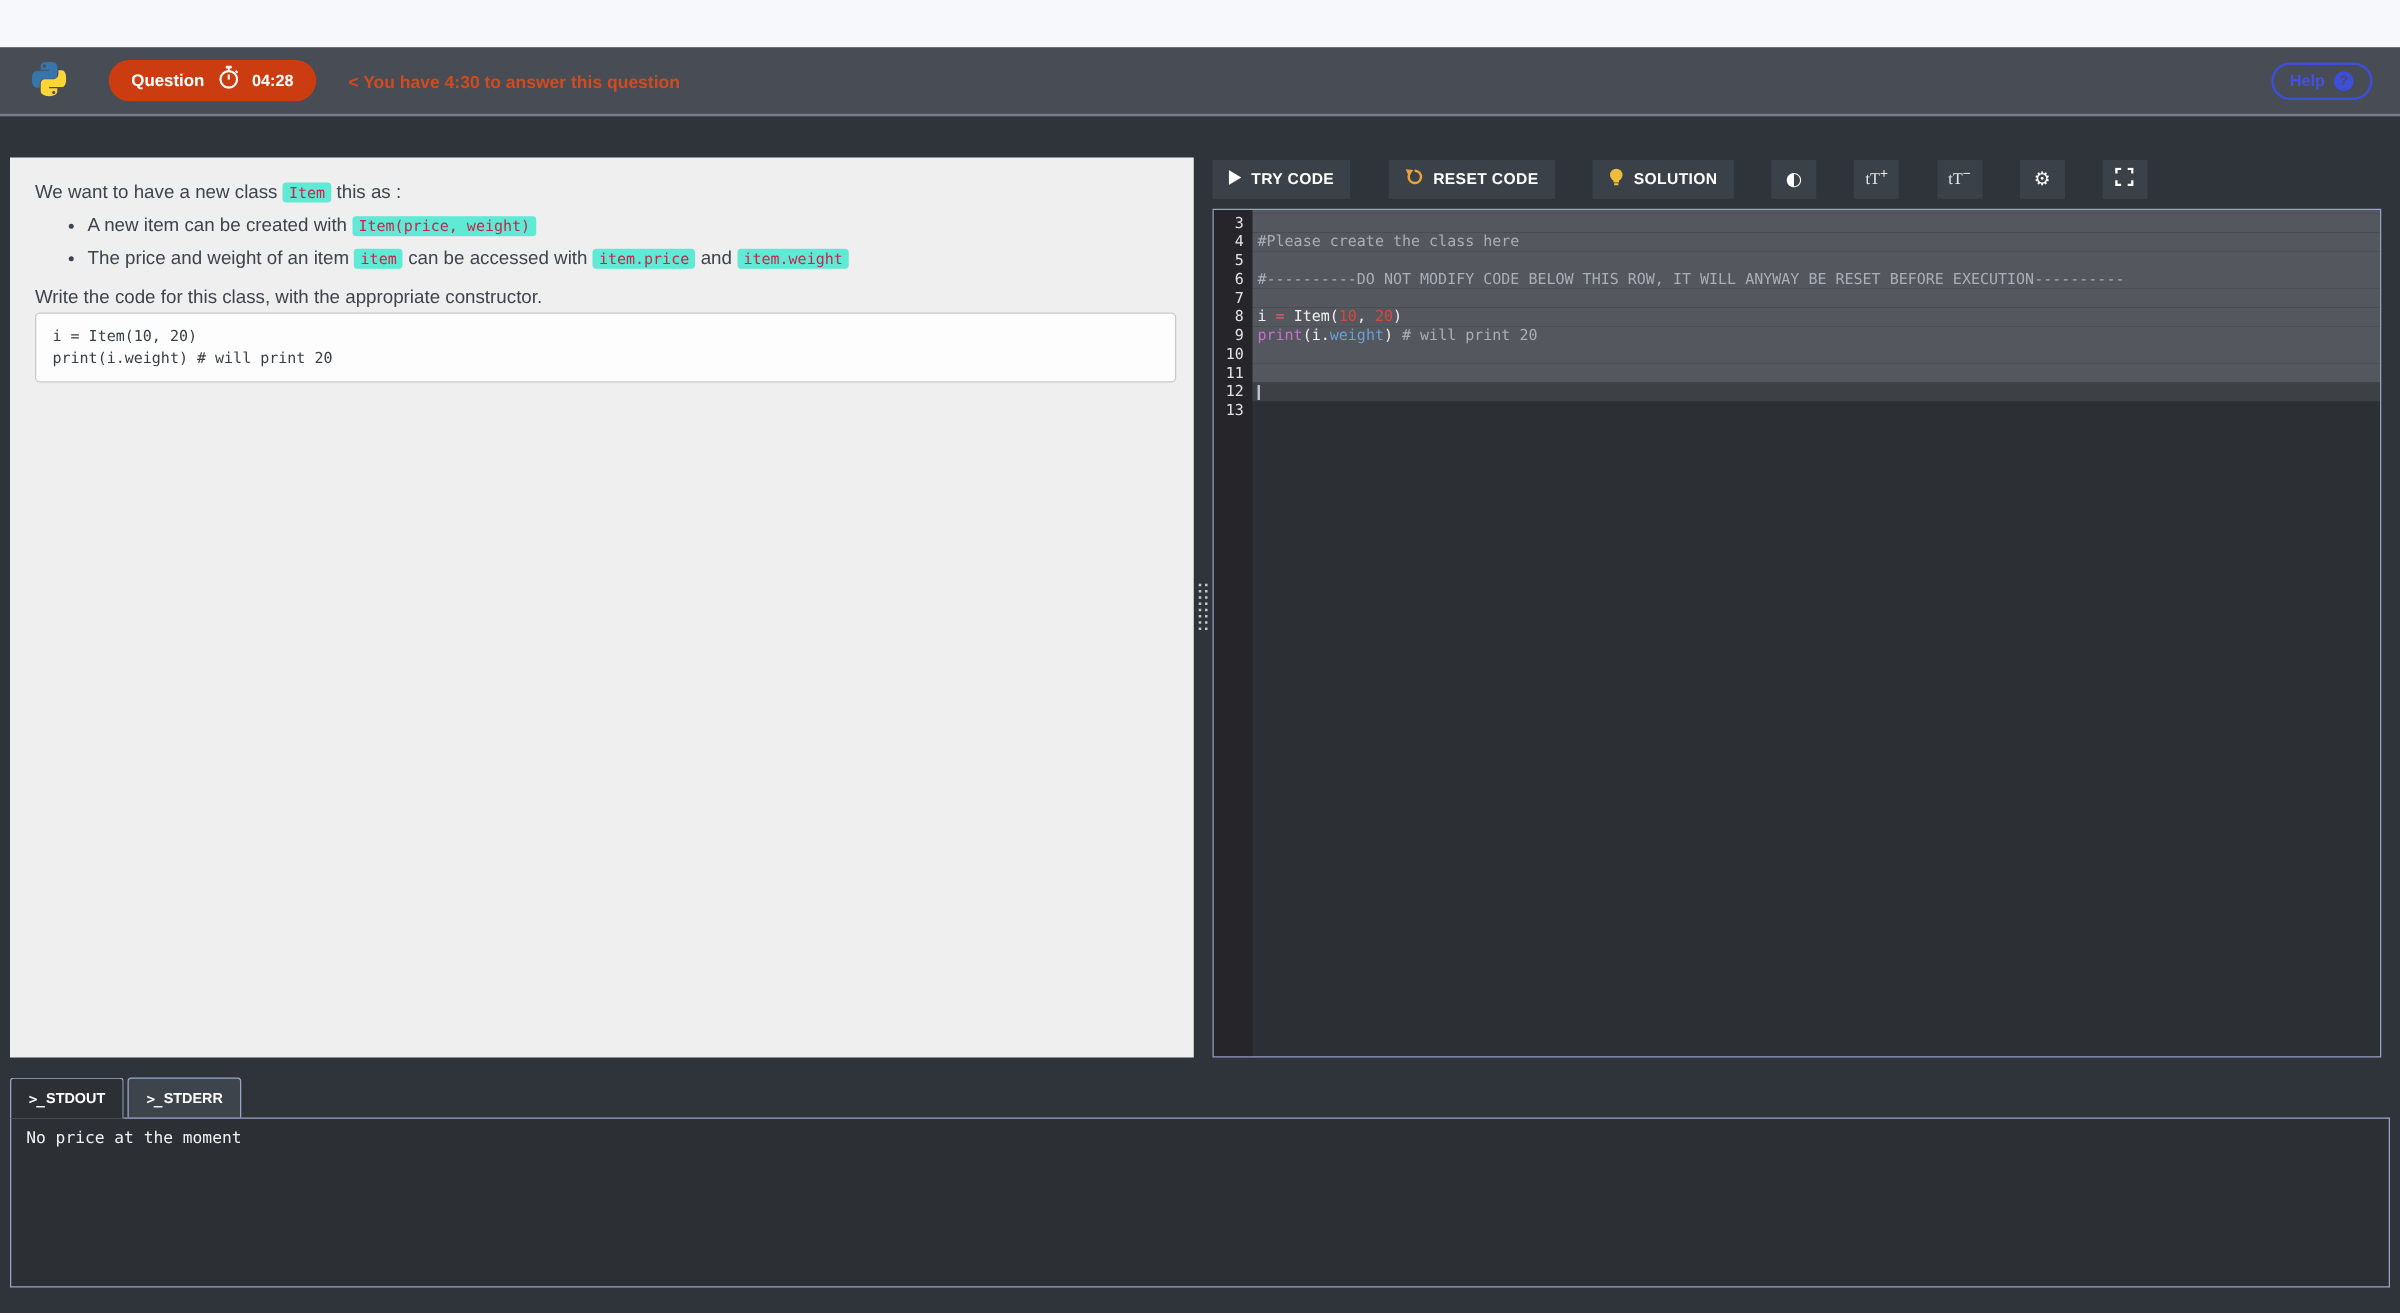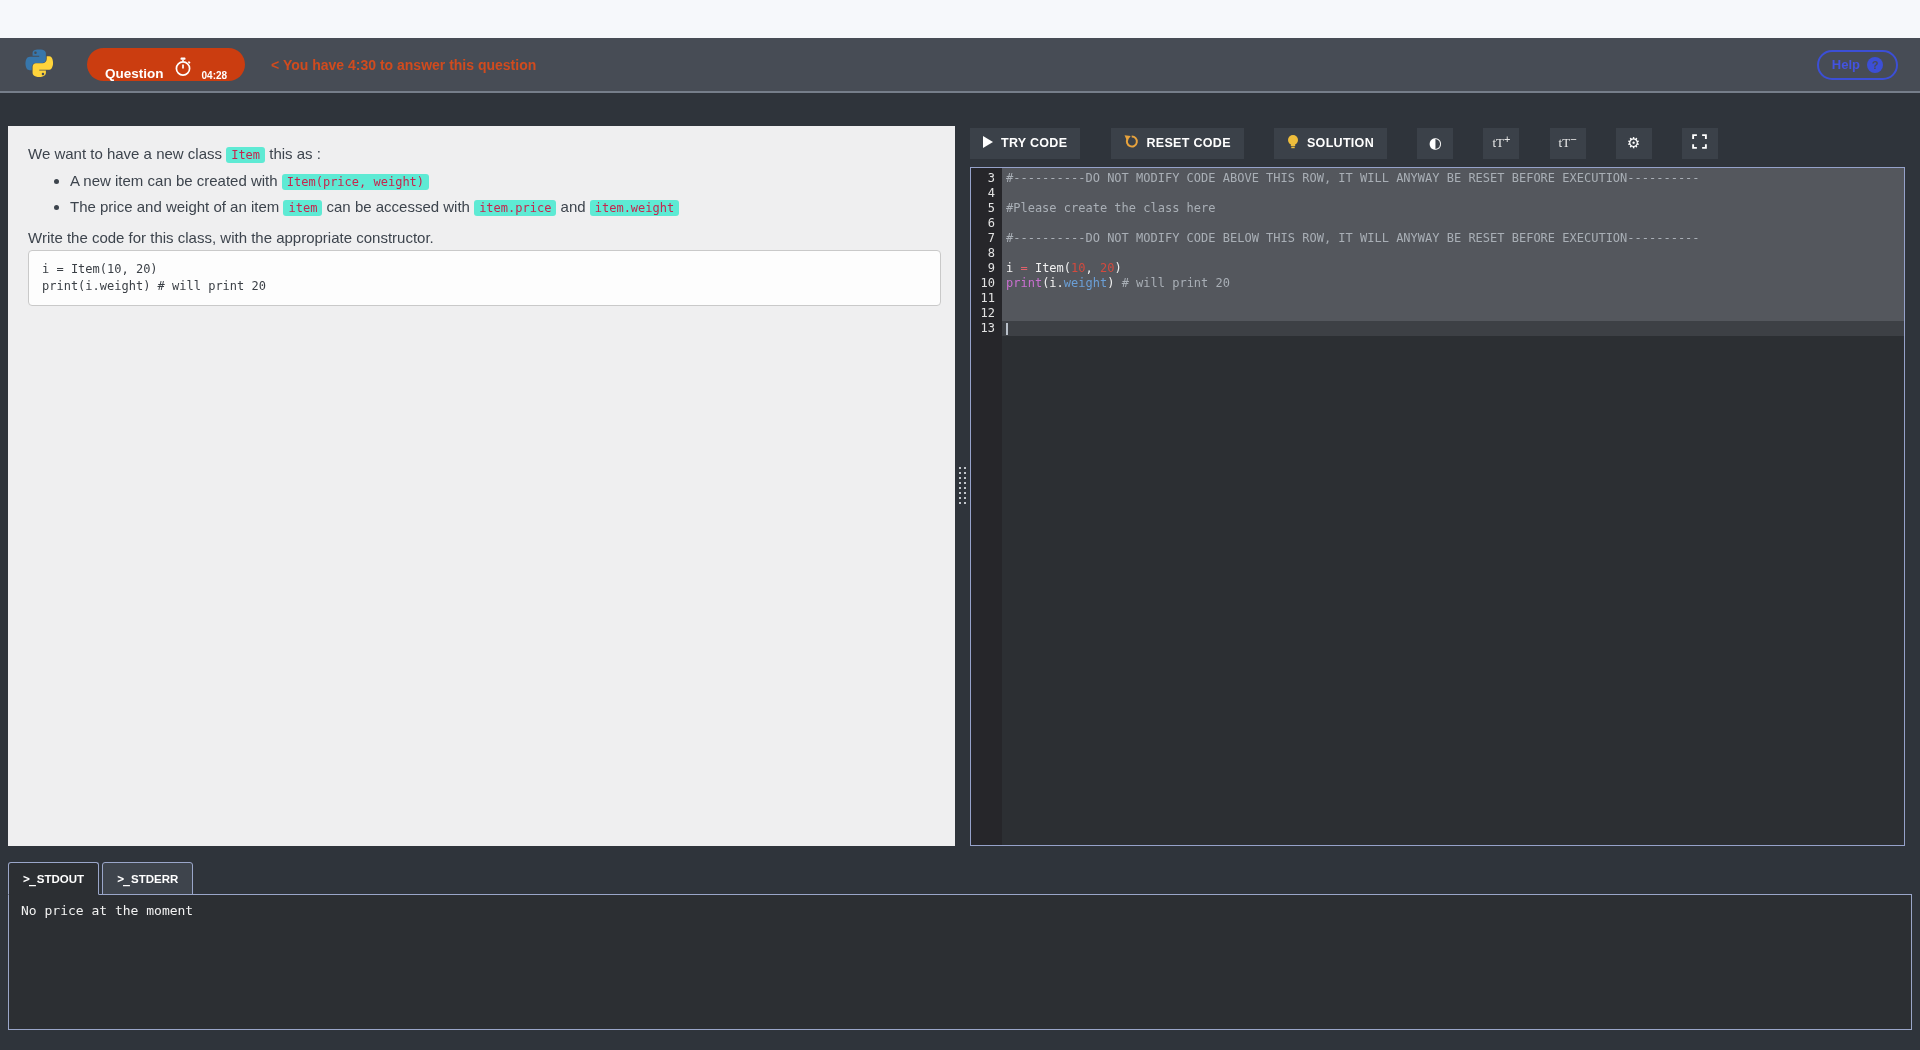--- a/index.html
+++ b/index.html
@@ -5,23 +5,23 @@
   * { margin:0; padding:0; box-sizing:border-box; }
   html,body { width:1920px; height:1050px; overflow:hidden; }
   body { background:#2f343b; font-family:"Liberation Sans", sans-serif; position:relative; }
 
   
   .top-strip { position:absolute; left:0; top:0; width:1920px; height:38px; background:#f6f8fb; }
   .header { position:absolute; left:0; top:38px; width:1920px; height:55px; background:#474c55;
             border-bottom:2px solid #767e8a; display:flex; align-items:center; padding:0 22px; }
   .logo-svg { width:31px; height:31px; display:block; }
   .timer-pill { margin-left:34px; background:#cb3d10; border-radius:17px; height:33px;
-                display:flex; align-items:flex-end; gap:9px; padding:0 18px; }
+                display:flex; align-items:center; gap:9px; padding:0 18px; }
   .timer-pill .q-label { color:#fff; font-size:13.5px; font-weight:700; }
-  .timer-pill .t-value { color:#fff; font-size:10px; font-weight:700; }
+  .timer-pill .t-value { color:#fff; font-size:13px; font-weight:700; }
   .warning { margin-left:26px; color:#d14b1e; font-size:14px; font-weight:700; }
   .hdr-spacer { flex:1; }
   .help-btn { border:2px solid #3c4fd6; border-radius:16px; height:30px; padding:0 13px;
               display:flex; align-items:center; gap:7px; color:#4353e0; font-size:13px; font-weight:700;
               background:transparent; cursor:pointer; }
   .help-q { width:16px; height:16px; border-radius:50%; background:#3c4fd6; color:#474c55;
             font-size:11px; font-weight:700; display:flex; align-items:center; justify-content:center; }
 
   
   .question-panel { position:absolute; left:8px; top:126px; width:947px; height:720px;
@@ -229,21 +229,20 @@
         <div class="g-line">7</div>
         <div class="g-line">8</div>
         <div class="g-line">9</div>
         <div class="g-line">10</div>
         <div class="g-line">11</div>
         <div class="g-line">12</div>
         <div class="g-line">13</div>
       </div>
     <div class="code-col">
         <div class="c-spacer sel"></div>
-        <div class="ed-row sel"><span class="tok-comment">#----------DO NOT MODIFY CODE ABOVE THIS ROW, IT WILL ANYWAY BE RESET BEFORE EXECUTION----------</span></div>
         <div class="ed-row sel"></div>
         <div class="ed-row sel"><span class="tok-comment">#Please create the class here</span></div>
         <div class="ed-row sel"></div>
         <div class="ed-row sel"><span class="tok-comment">#----------DO NOT MODIFY CODE BELOW THIS ROW, IT WILL ANYWAY BE RESET BEFORE EXECUTION----------</span></div>
         <div class="ed-row sel"></div>
         <div class="ed-row sel"><span class="tok-plain">i </span><span class="tok-op">=</span><span class="tok-plain"> Item(</span><span class="tok-num">10</span><span class="tok-plain">, </span><span class="tok-num">20</span><span class="tok-plain">)</span></div>
         <div class="ed-row sel"><span class="tok-kw">print</span><span class="tok-plain">(i.</span><span class="tok-prop">weight</span><span class="tok-plain">) </span><span class="tok-comment"># will print 20</span></div>
         <div class="ed-row sel"></div>
         <div class="ed-row sel"></div>
         <div class="ed-row active"><span class="cursor"></span></div>

